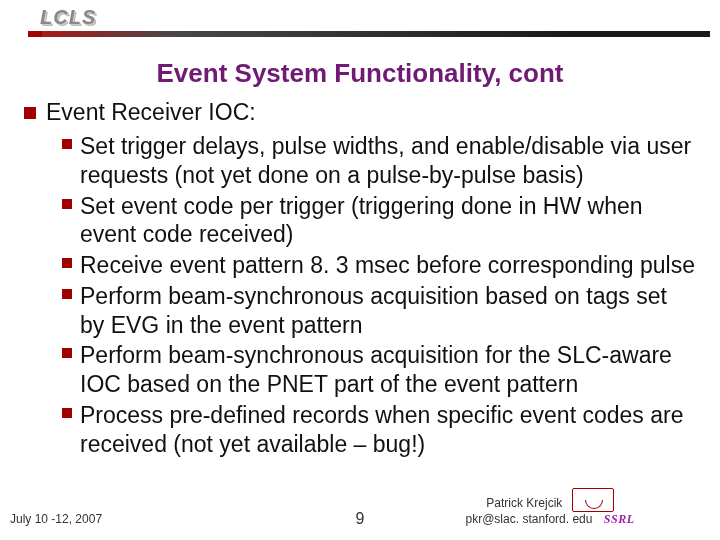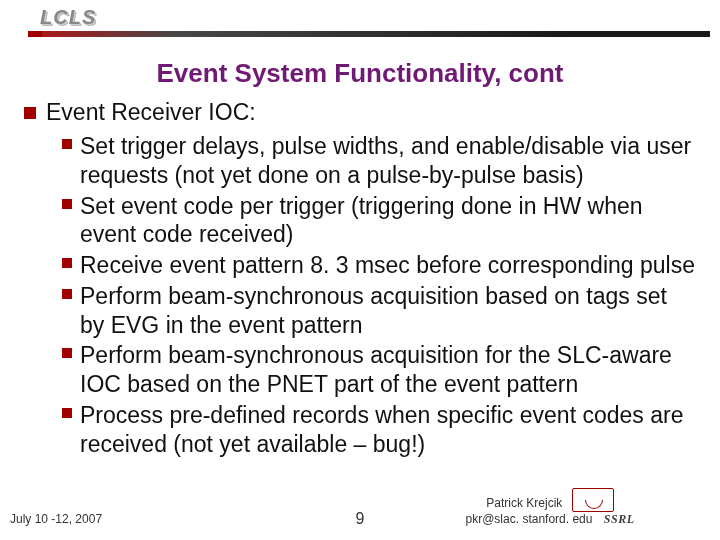--- a/index.html
+++ b/index.html
@@ -146,21 +146,21 @@
     border: 1.5px solid #a00000;
     border-top: none;
     border-radius: 0 0 12px 12px;
   }
   .footer-ssrl {
     display: inline-block;
     font-family: 'Times New Roman', serif;
     font-style: italic;
     font-weight: bold;
     font-size: 12px;
-    color: #404040;
+    color: #a21caf;
     letter-spacing: 0.5px;
     margin-left: 8px;
     vertical-align: bottom;
   }
 </style>
 </head>
 <body>
 
 <div class="header">
   <span class="logo-left">LCLS</span>

